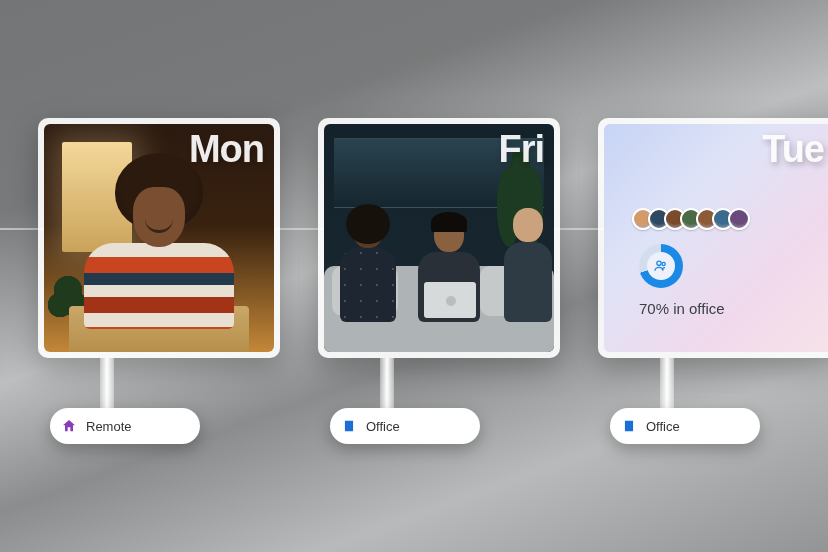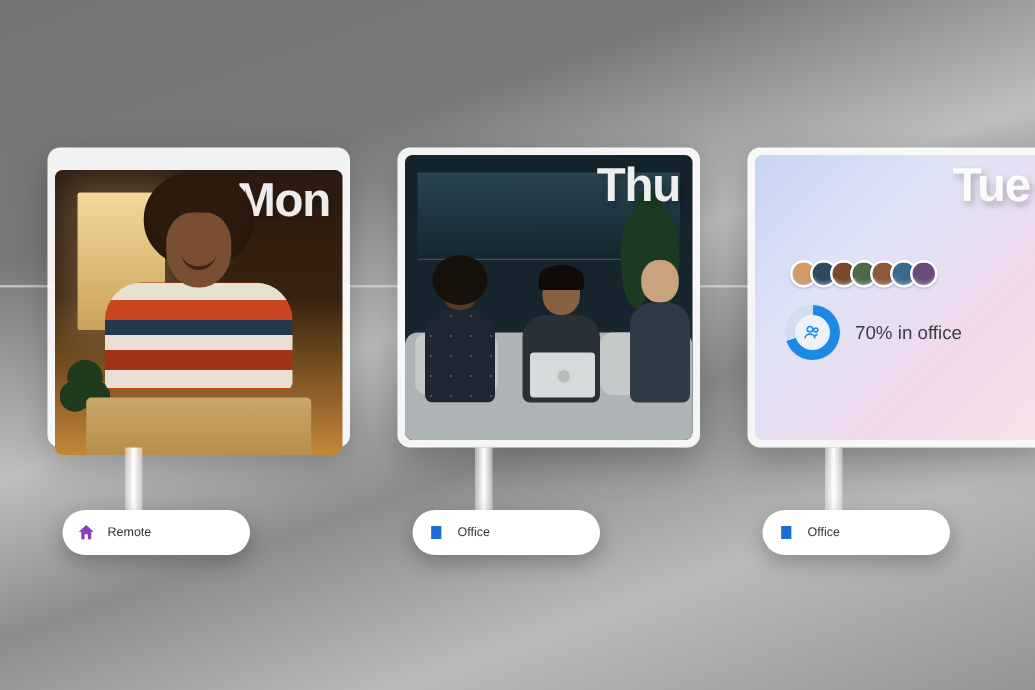--- a/index.html
+++ b/index.html
@@ -62,21 +62,21 @@
     top: 4px; right: 10px;
     font-size: 38px;
     font-weight: 600;
     color: rgba(255,255,255,0.92);
     text-shadow: 2px 3px 6px rgba(0,0,0,0.25);
     letter-spacing: -1px;
   }
   
   .scene-mon {
     background: linear-gradient(#2b1a10 0%, #39220f 45%, #c48738 100%);
-    display:flex; align-items:flex-start; justify-content:center;margin-top:12px;
+    display:flex; align-items:center; justify-content:center;
   }
   .scene-mon .window-glow {
     position:absolute; top:18px; left:18px; width:70px; height:110px;
     background: linear-gradient(#f4d89a,#caa35a);
     border-radius:2px; box-shadow: 0 0 30px 10px rgba(244,216,154,0.25);
   }
   .scene-mon .plant {
     position:absolute; left:4px; bottom:20px; width:40px; height:60px;
     background: radial-gradient(circle at 50% 30%, #1f3a1c 30%, transparent 31%),
                 radial-gradient(circle at 30% 55%, #1f3a1c 28%, transparent 29%),
@@ -160,21 +160,21 @@
   .scene-wed{
     background: linear-gradient(135deg,#c7d4f5 0%, #dfe3f7 35%, #f1d9ec 70%, #f6e3e9 100%);
     position:relative;
   }
   .avatars{
     position:absolute; top:84px; left:28px; display:flex;
   }
   .av{width:22px;height:22px;border-radius:50%;border:2px solid #fff;margin-left:-6px;box-shadow:0 1px 2px rgba(0,0,0,0.2);}
   .av:first-child{margin-left:0;}
   .stats-row{
-    position:absolute; top:120px; left:24px; display:flex; align-items:center; gap:12px;
+    position:absolute; top:120px; left:35px; display:flex; gap:12px;flex-direction:column;
   }
   .donut{width:44px;height:44px;border-radius:50%;
     background: conic-gradient(#1b8ae6 0 252deg, #d2deee 252deg 360deg);
     display:flex;align-items:center;justify-content:center;position:relative;}
   .donut::before{content:"";position:absolute;width:28px;height:28px;border-radius:50%;background:#eef1fa;}
   .donut svg{position:relative;z-index:1;}
   .stat-text{font-size:15px;color:#3a3f44;}
 
   
   .stem{
@@ -184,21 +184,21 @@
   }
   .pill{
     position:absolute; left:12px; top:290px;
     height:36px; min-width:150px;
     padding: 0 20px 0 10px;
     background:#fff; border-radius:20px;
     display:flex; align-items:center; gap:8px;
     box-shadow: 0 6px 16px rgba(0,0,0,0.25);
   }
   .pill .icon-slot{width:18px;height:18px;display:flex;align-items:center;justify-content:center;}
-  .pill .label{font-size:10px;color:#343434;}
+  .pill .label{font-size:13px;color:#343434;}
 </style>
 </head>
 <body>
 
 <div class="bg"></div>
 <div class="timeline"></div>
 
 <div class="cards">
 
   <div class="card-wrap">
@@ -243,21 +243,21 @@
           <div class="hair2"></div>
             <div class="head"></div>
             <div class="body">
               <div class="laptop2"></div>
             </div>
         </div>
         <div class="fig figC">
           <div class="head"></div>
             <div class="body"></div>
         </div>
-        <div class="day-label">Thu</div>
+        <div class="day-label">Fri</div>
       </div>
     </div>
     <div class="stem"></div>
     <div class="pill">
       <span class="icon-slot">
         <svg width="14" height="16" viewBox="0 0 24 24">
             <path fill="#1b6fd4" d="M5 3h14v18H5zM8 6h3v3H8zm5 0h3v3h-3zM8 11h3v3H8zm5 0h3v3h-3zM8 16h3v3H8zm5 0h3v3h-3z"></path>
           </svg>
       </span>
       <span class="label">Office</span>

